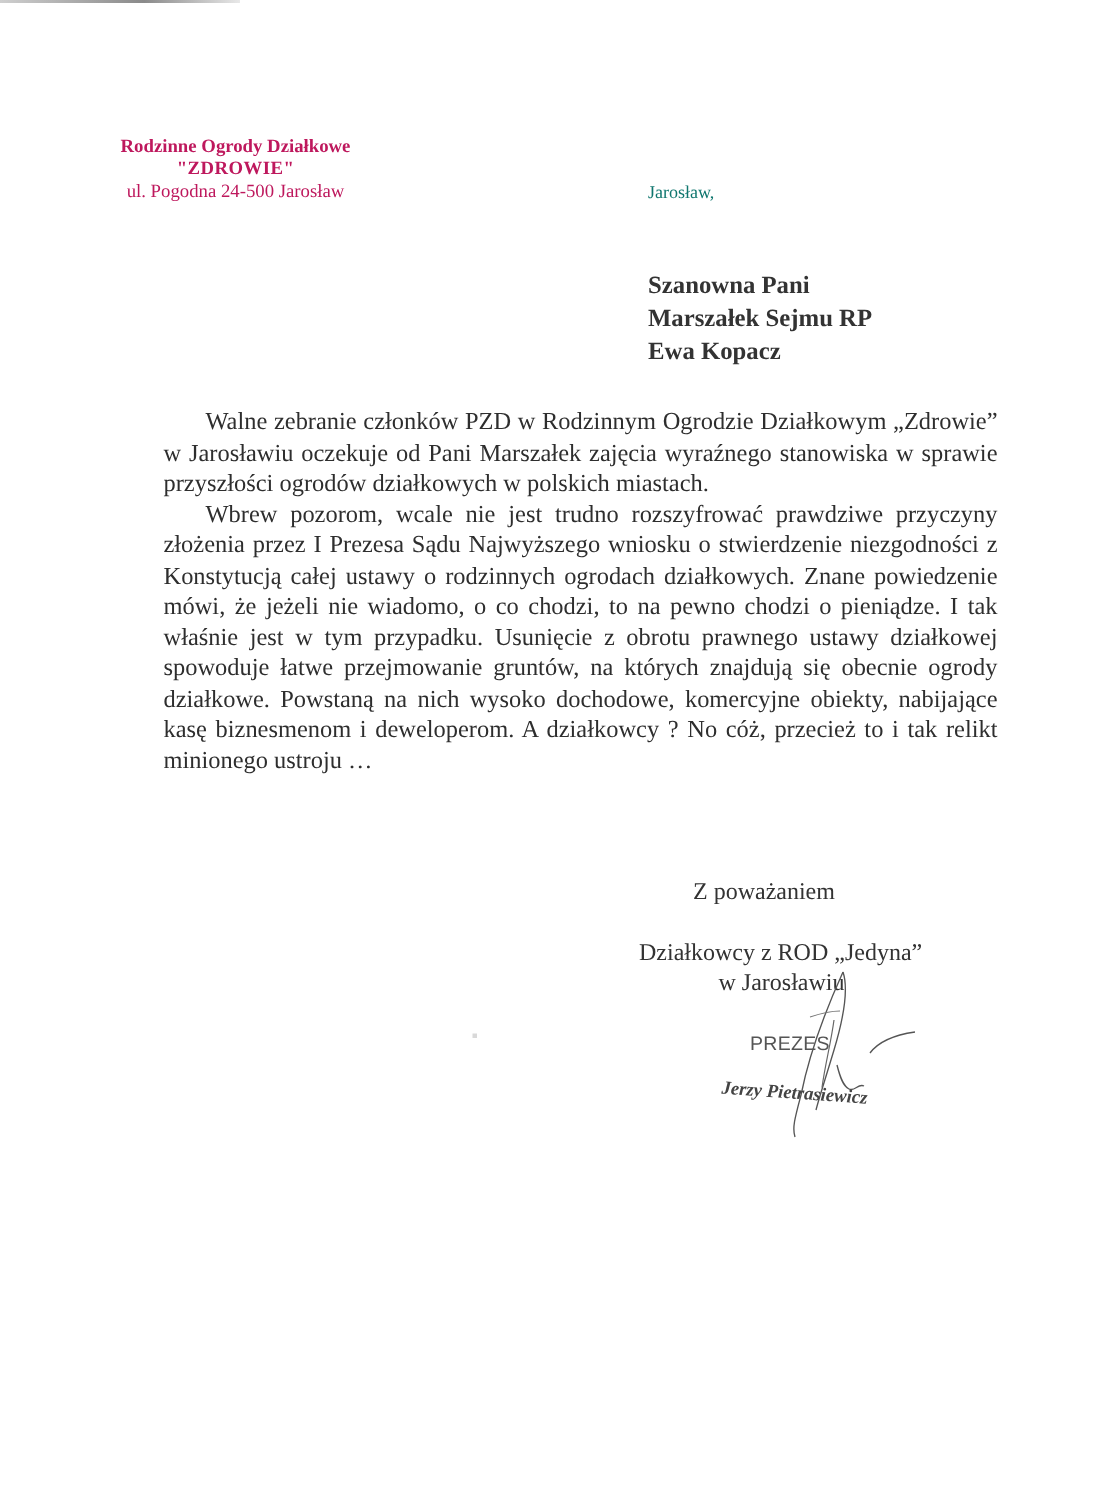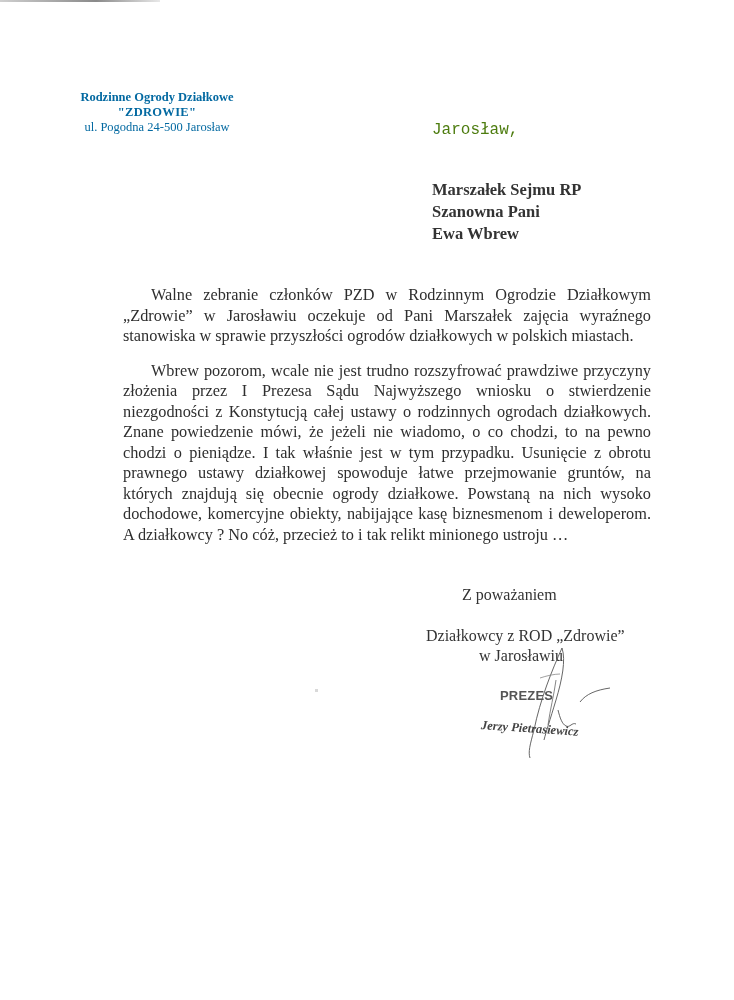--- a/index.html
+++ b/index.html
@@ -24,31 +24,30 @@
       background: linear-gradient(to right, #cfcfcf, #8a8a8a 60%, #e8e8e8);
     }
     .sender {
       position: absolute;
       left: 62px;
       top: 90px;
       width: 190px;
       text-align: center;
       font-size: 12.5px;
       line-height: 15px;
-      color: #0369a1;
+      color: #be185d;
     }
     .sender .org { font-weight: bold; }
     .sender .name { font-weight: bold; letter-spacing: 0.3px; }
     .place {
       position: absolute;
       left: 432px;
       top: 121px;
-      font-size: 16px;
-      color: #4d7c0f;
-      font-family: Liberation Mono, monospace;
+      font-size: 12px;
+      color: #0f766e;
     }
     .recipient {
       position: absolute;
       left: 432px;
       top: 179px;
       font-size: 16.5px;
       line-height: 22px;
       font-weight: bold;
       color: #333;
     }
@@ -56,21 +55,21 @@
       position: absolute;
       left: 109px;
       top: 271px;
       width: 556px;
       font-size: 16.3px;
       line-height: 20.5px;
       text-align: justify;
       color: #2e2e2e;
     }
     .body-text p {
-      margin: 14px;
+      margin: 0;
       text-indent: 28px;
     }
     .closing {
       position: absolute;
       left: 426px;
       top: 586px;
       width: 220px;
       font-size: 16px;
       color: #333;
     }
@@ -90,21 +89,21 @@
       position: absolute;
       left: 53px;
       top: 61px;
       white-space: nowrap;
     }
     .stamp-title {
       position: absolute;
       left: 500px;
       top: 688px;
       font-family: "Liberation Sans", "DejaVu Sans", sans-serif;
-      font-weight: bold;
+      font-weight: normal;
       font-size: 13px;
       color: #555;
       letter-spacing: 0.2px;
     }
     .stamp-name {
       position: absolute;
       left: 481px;
       top: 718px;
       font-family: "Liberation Serif", "DejaVu Serif", serif;
       font-weight: bold;
@@ -137,33 +136,33 @@
 
 <div class="sender">
   <div class="org">Rodzinne Ogrody Działkowe</div>
   <div class="name">"ZDROWIE"</div>
   <div class="addr">ul. Pogodna 24-500 Jarosław</div>
 </div>
 
 <div class="place">Jarosław,</div>
 
 <div class="recipient">
+  <div>Szanowna Pani</div>
   <div>Marszałek Sejmu RP</div>
-  <div>Szanowna Pani</div>
-  <div>Ewa Wbrew</div>
+  <div>Ewa Kopacz</div>
 </div>
 
 <div class="body-text">
   <p>Walne zebranie członków PZD w Rodzinnym Ogrodzie Działkowym „Zdrowie” w Jarosławiu oczekuje od Pani Marszałek zajęcia wyraźnego stanowiska w sprawie przyszłości ogrodów działkowych w polskich miastach.</p>
   <p>Wbrew pozorom, wcale nie jest trudno rozszyfrować prawdziwe przyczyny złożenia przez I Prezesa Sądu Najwyższego wniosku o stwierdzenie niezgodności z Konstytucją całej ustawy o rodzinnych ogrodach działkowych. Znane powiedzenie mówi, że jeżeli nie wiadomo, o co chodzi, to na pewno chodzi o pieniądze. I tak właśnie jest w tym przypadku. Usunięcie z obrotu prawnego ustawy działkowej spowoduje łatwe przejmowanie gruntów, na których znajdują się obecnie ogrody działkowe. Powstaną na nich wysoko dochodowe, komercyjne obiekty, nabijające kasę biznesmenom i deweloperom. A działkowcy ? No cóż, przecież to i tak relikt minionego ustroju …</p>
 </div>
 
 <div class="closing">
   <div class="greeting">Z poważaniem</div>
-  <div class="signers">Działkowcy z ROD „Zdrowie”</div>
+  <div class="signers">Działkowcy z ROD „Jedyna”</div>
   <div class="signers-place">w Jarosławiu</div>
 </div>
 
 <svg class="signature" viewBox="0 0 120 120">
   <path d="M62 8 C 52 30, 40 60, 34 90 C 30 105, 28 112, 30 118" fill="none" stroke="#555" stroke-width="0.9"></path>
   <path d="M62 8 C 66 20, 62 40, 56 60 C 50 80, 46 92, 44 100" fill="none" stroke="#555" stroke-width="0.9"></path>
   <path d="M56 40 C 54 55, 50 70, 48 85" fill="none" stroke="#666" stroke-width="0.8"></path>
   <path d="M58 70 C 60 78, 62 84, 66 86 C 70 88, 72 82, 76 84" fill="none" stroke="#555" stroke-width="0.9"></path>
   <path d="M80 62 C 86 54, 96 50, 110 48" fill="none" stroke="#555" stroke-width="0.9"></path>
   <path d="M40 38 C 46 36, 54 34, 60 34" fill="none" stroke="#777" stroke-width="0.7"></path>

